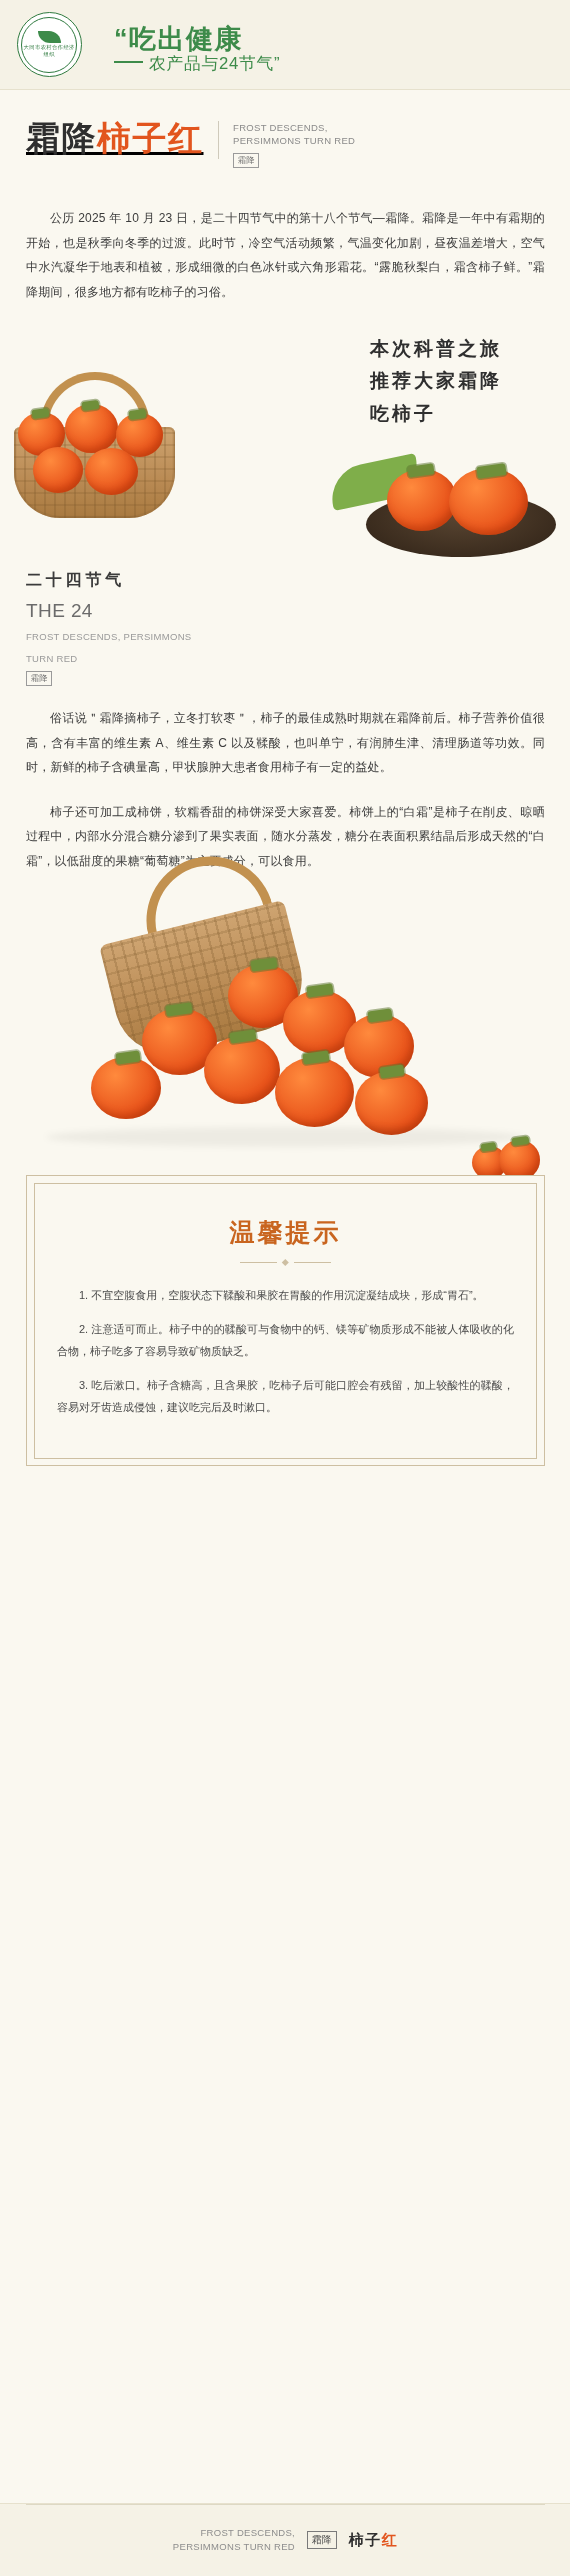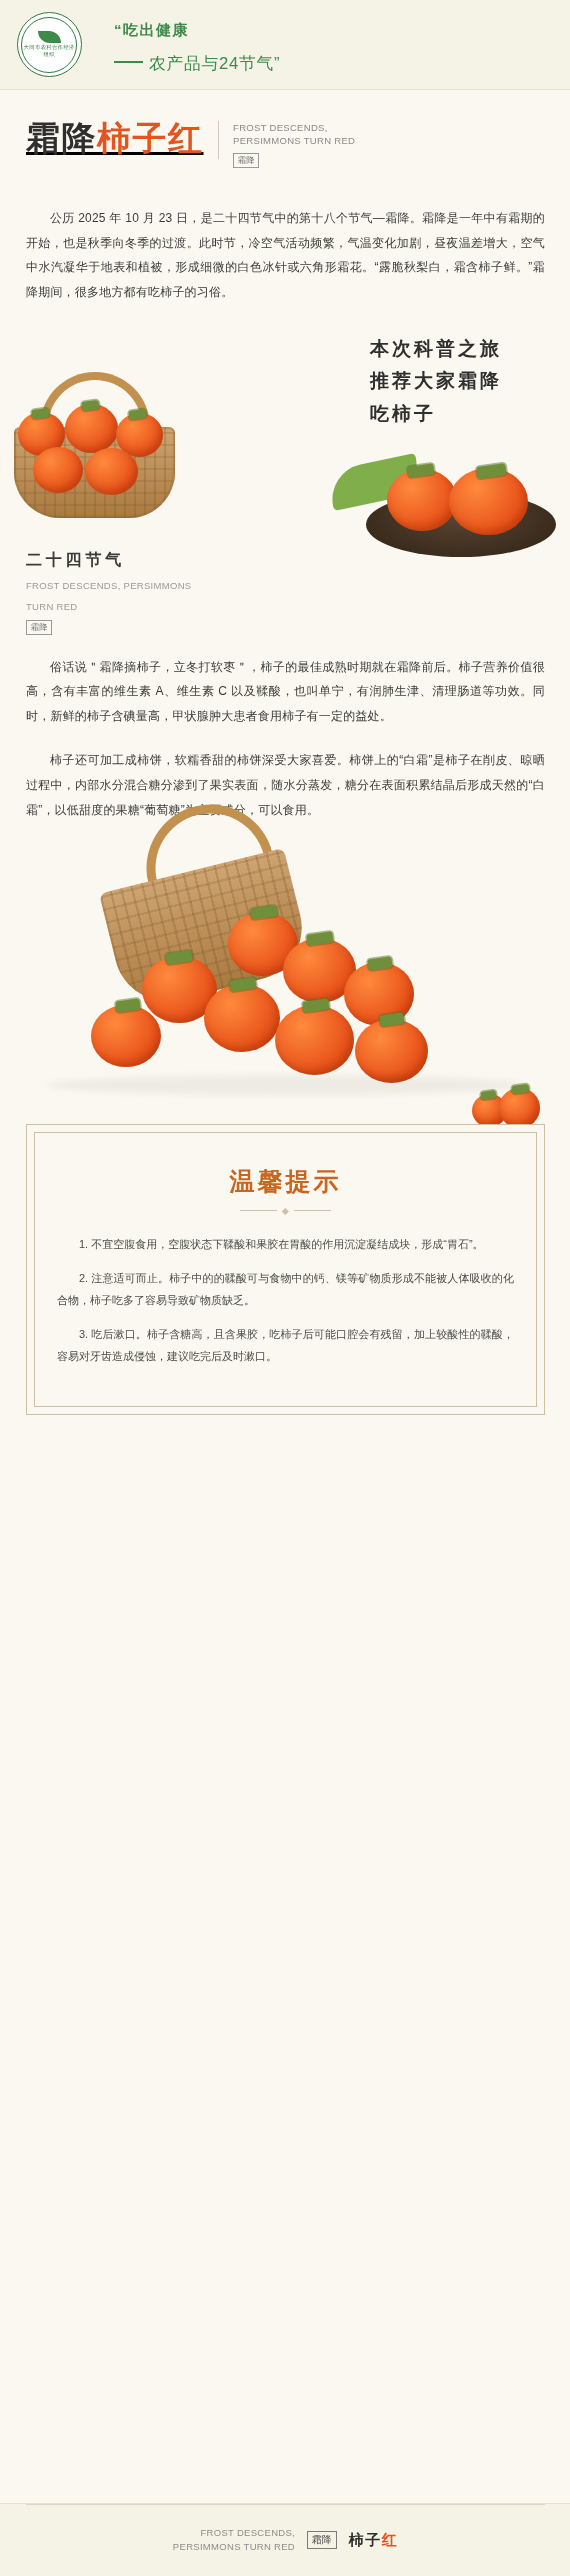--- a/index.html
+++ b/index.html
@@ -48,21 +48,21 @@
   }
   .logo-leaf {
     width: 23px; height: 12px;
     border-radius: 0 12px 0 12px;
     background: #3d8b4a;
     margin-bottom: 1.5px;
   }
   .header-title {
     position: absolute;
     left: 114px; top: 21px;
-    font-size: 15px;
+    font-size: 27px;
     color: #3d8b4a;
     font-weight: bold;
     letter-spacing: 1.5px;
     text-align: right;
   }
   .header-sub {
     position: absolute;
     left: 149px; top: 52px;
     font-size: 16.7px;
     color: #3d8b4a;
@@ -211,21 +211,21 @@
     border-radius: 46px 6px 46px 6px;
     transform: rotate(-12deg);
   }
   .q1 { right: 114px; bottom: 30px; width: 70px; height: 62px; }
   .q2 { right: 43px; bottom: 26px; width: 79px; height: 67px; }
   .ql1 { right: 137px; bottom: 85px; width: 26px; height: 11.4px; }
   .ql2 { right: 65px; bottom: 84px; width: 29px; height: 12px; }
 
   
   .sec-label {
-    margin: 6px 26px 0 26px;
+    margin: 26px 26px 0 26px;
   }
   .sec-cn {
     font-size: 16px;
     color: #3b3b3b;
     font-weight: bold;
     letter-spacing: 3.8px;
   }
   .sec-en-big {
     margin-top: 7.6px;
     font-size: 19px;
@@ -438,20 +438,21 @@
       <div class="persimmon q1"></div>
       <div class="persimmon q2"></div>
       <div class="leafcap ql1"></div>
       <div class="leafcap ql2"></div>
     </div>
   </div>
 
   <div class="sec-label">
     <div class="sec-cn">二十四节气</div>
     <div class="sec-en-big">
+      <div>THE 24</div>
     </div>
     <div class="sec-en-small">FROST DESCENDS, PERSIMMONS</div>
     <div class="sec-en-small">TURN RED</div>
     <div class="sec-tag">霜降</div>
   </div>
 
   <p class="para">俗话说＂霜降摘柿子，立冬打软枣＂，柿子的最佳成熟时期就在霜降前后。柿子营养价值很高，含有丰富的维生素 A、维生素 C 以及鞣酸，也叫单宁，有润肺生津、清理肠道等功效。同时，新鲜的柿子含碘量高，甲状腺肿大患者食用柿子有一定的益处。</p>
   <p class="para">柿子还可加工成柿饼，软糯香甜的柿饼深受大家喜爱。柿饼上的“白霜”是柿子在削皮、晾晒过程中，内部水分混合糖分渗到了果实表面，随水分蒸发，糖分在表面积累结晶后形成天然的“白霜”，以低甜度的果糖“葡萄糖”为主要成分，可以食用。</p>
 
   <div class="scene2">

